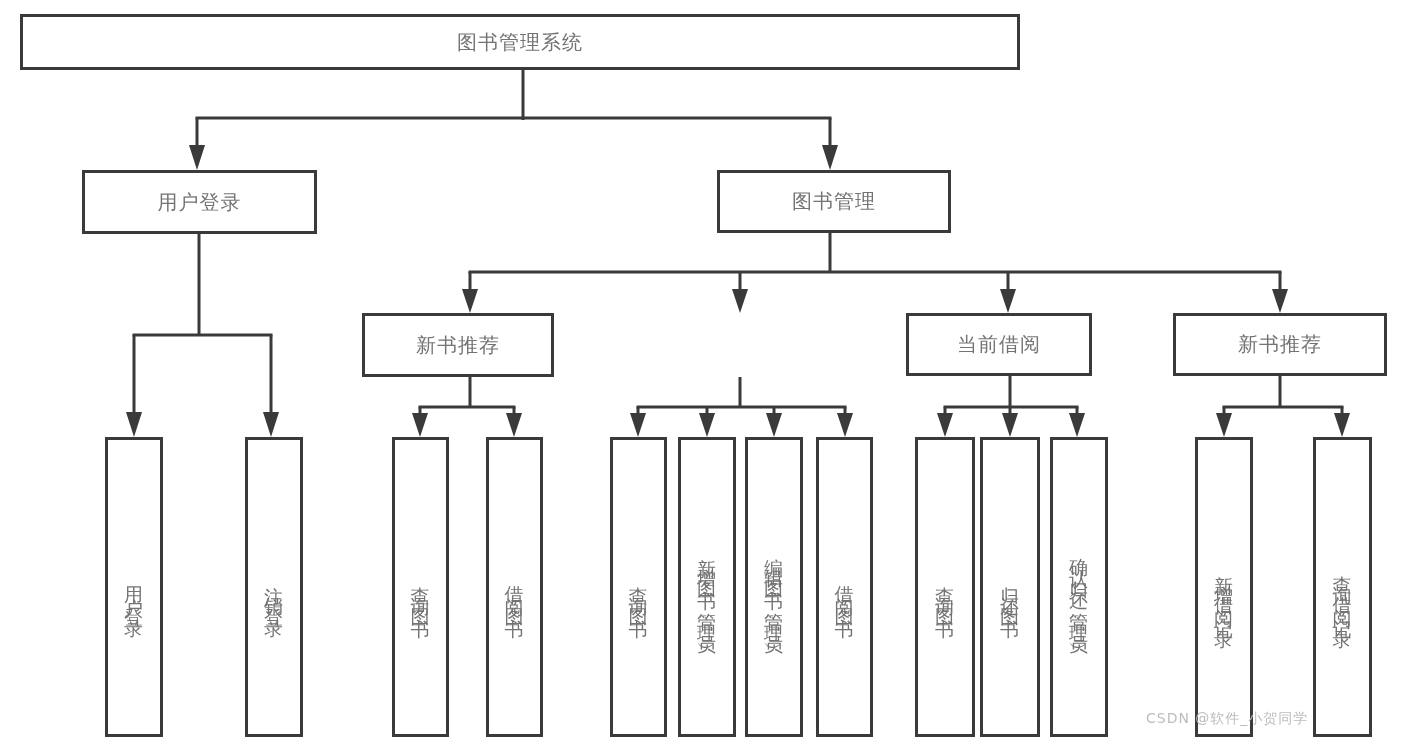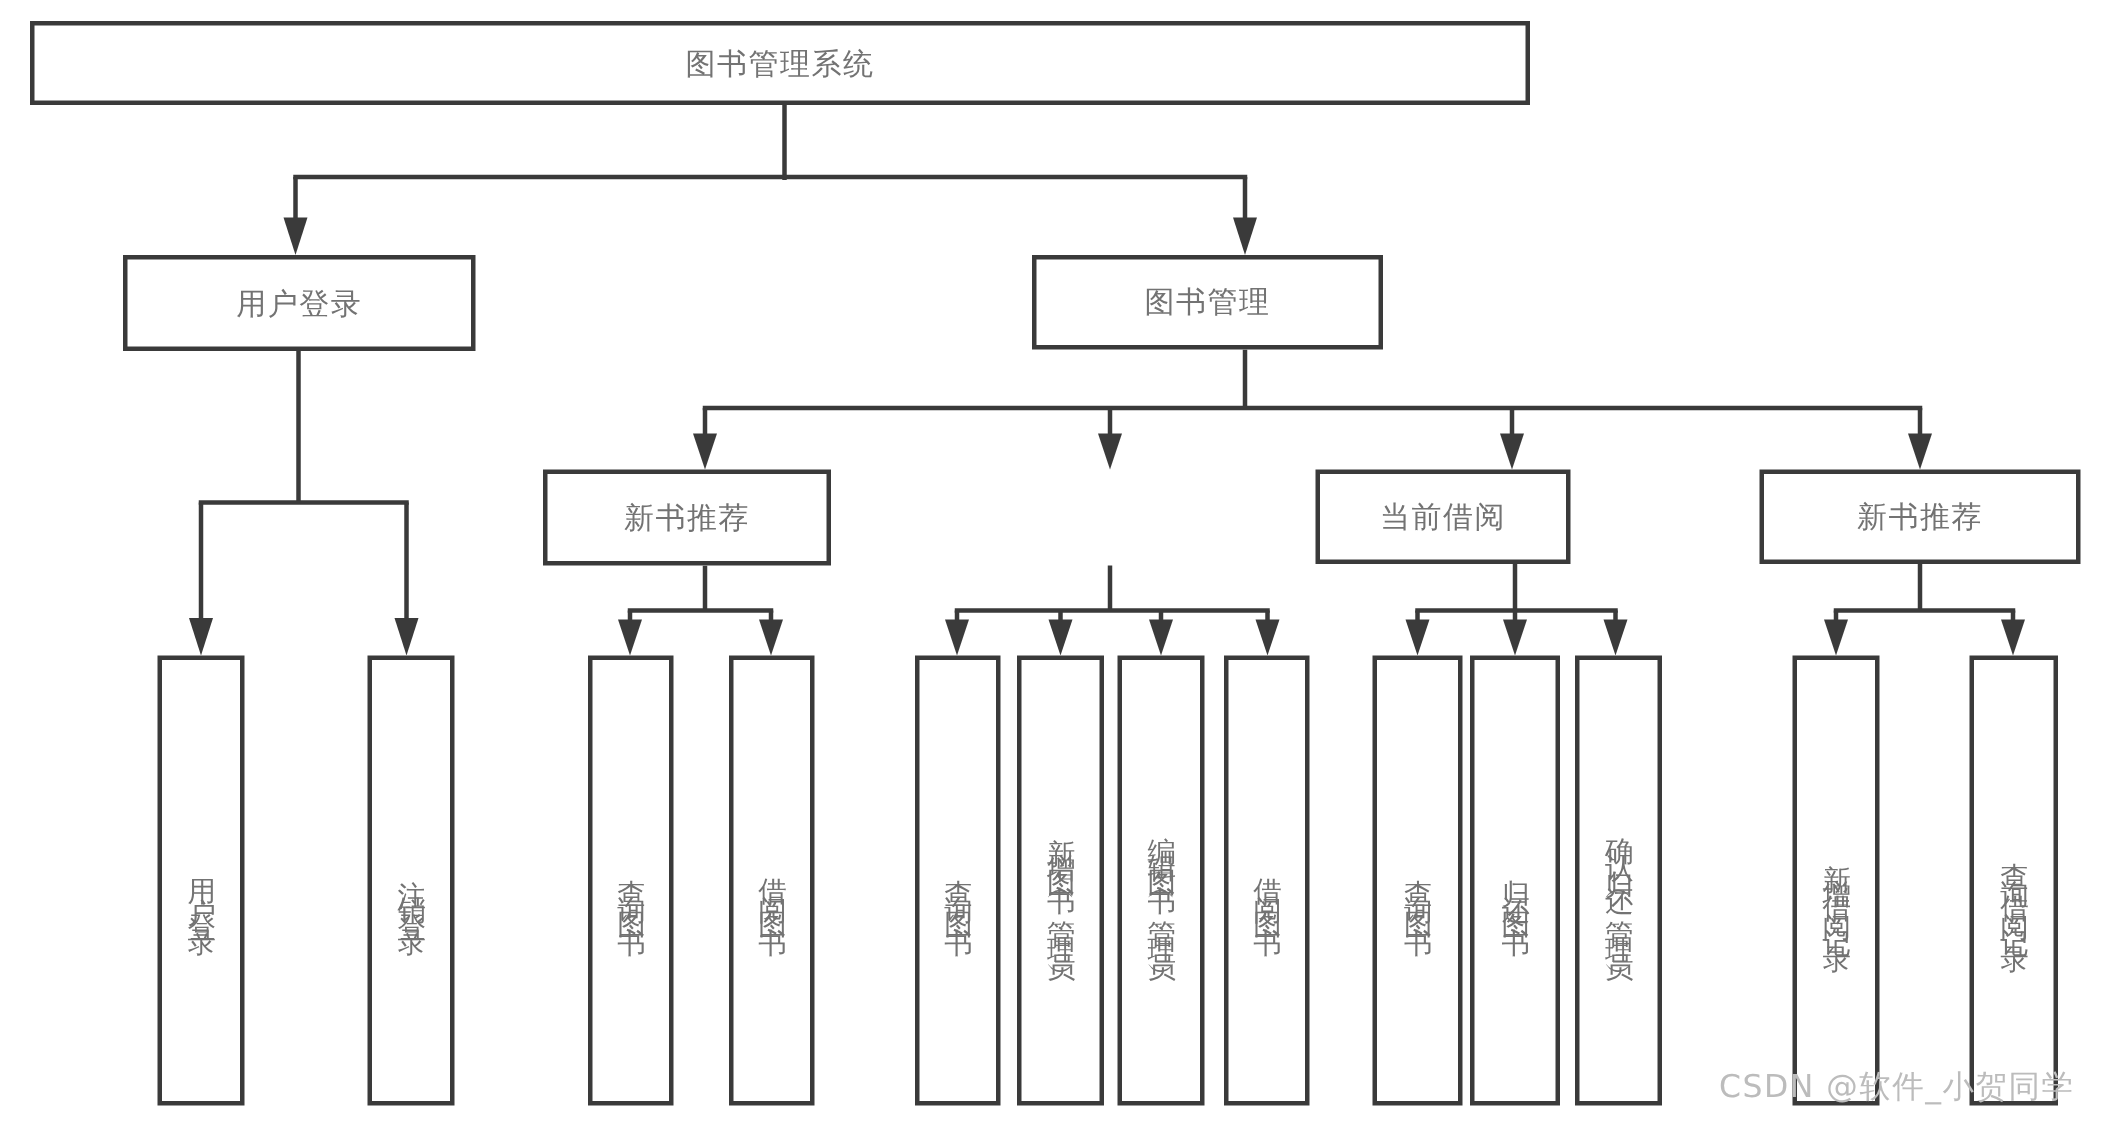--- a/index.html
+++ b/index.html
@@ -37,43 +37,43 @@
     writing-mode: vertical-rl;
     text-orientation: mixed;
     letter-spacing: 11px;
     margin-bottom: -11px;
     line-height: 1;
     white-space: nowrap;
   }
   
   #n-root           { left: 20px;   top: 14px;  width: 1000px; height: 56px; }
   #n-user-login     { left: 82px;   top: 170px; width: 235px;  height: 64px; }
-  #n-book-mgmt      { left: 688px;  top: 170px; width: 234px;  height: 63px; }
+  #n-book-mgmt      { left: 717px;  top: 170px; width: 234px;  height: 63px; }
   #n-new-book       { left: 362px;  top: 313px; width: 192px;  height: 64px; }
   #n-book-borrow    { left: 632px;  top: 313px; width: 215px;  height: 64px; }
-  #n-cur-borrow     { left: 877px;  top: 313px; width: 170px;  height: 63px; }
+  #n-cur-borrow     { left: 906px;  top: 313px; width: 186px;  height: 63px; }
   #n-borrow-rec     { left: 1173px; top: 313px; width: 214px;  height: 63px; }
   #l-user-login     { left: 105px;  top: 437px; width: 58px; height: 300px; }
   #l-logout         { left: 245px;  top: 437px; width: 58px; height: 300px; }
   #l-nbr-query      { left: 392px;  top: 437px; width: 57px; height: 300px; }
   #l-nbr-borrow     { left: 486px;  top: 437px; width: 57px; height: 300px; }
   #l-bb-query       { left: 610px;  top: 437px; width: 57px; height: 300px; }
   #l-bb-add         { left: 678px;  top: 437px; width: 58px; height: 300px; }
   #l-bb-edit        { left: 745px;  top: 437px; width: 58px; height: 300px; }
   #l-bb-borrow      { left: 816px;  top: 437px; width: 57px; height: 300px; }
   #l-cb-query       { left: 915px;  top: 437px; width: 60px; height: 300px; }
   #l-cb-return      { left: 980px;  top: 437px; width: 60px; height: 300px; }
   #l-cb-confirm     { left: 1050px; top: 437px; width: 58px; height: 300px; }
   #l-br-add         { left: 1195px; top: 437px; width: 58px; height: 300px; }
   #l-br-query       { left: 1313px; top: 437px; width: 59px; height: 300px; }
   #watermark {
     position: absolute;
     left: 1146px;
     top: 710px;
-    font-size: 21px;
+    font-size: 14px;
     color: #bcbcbc;
     letter-spacing: 1px;
     z-index: 10;
     white-space: nowrap;
   }
 </style>
 </head>
 <body>
 
 <div id="canvas">

